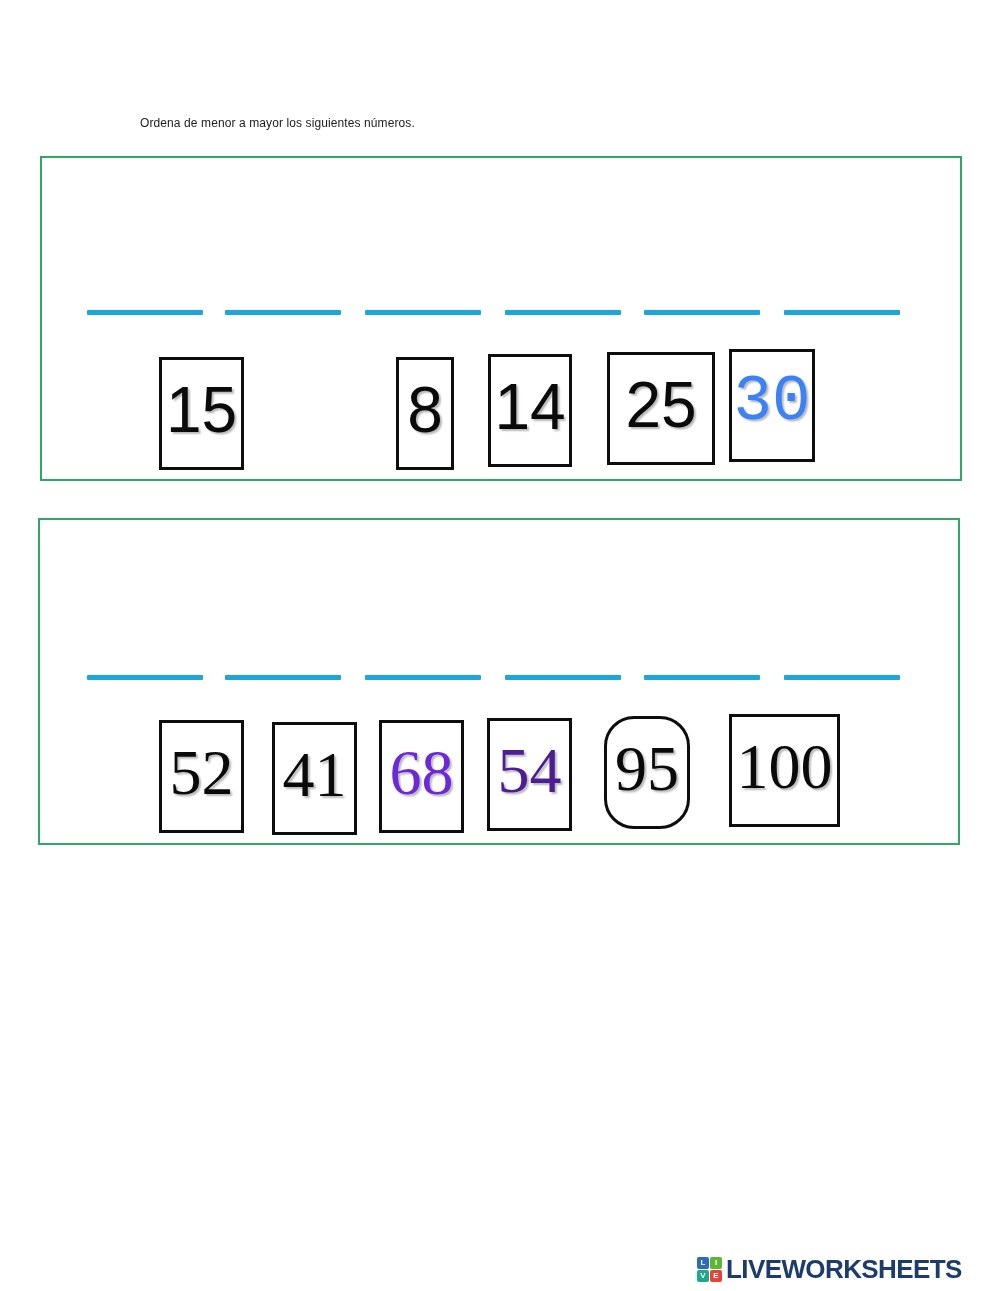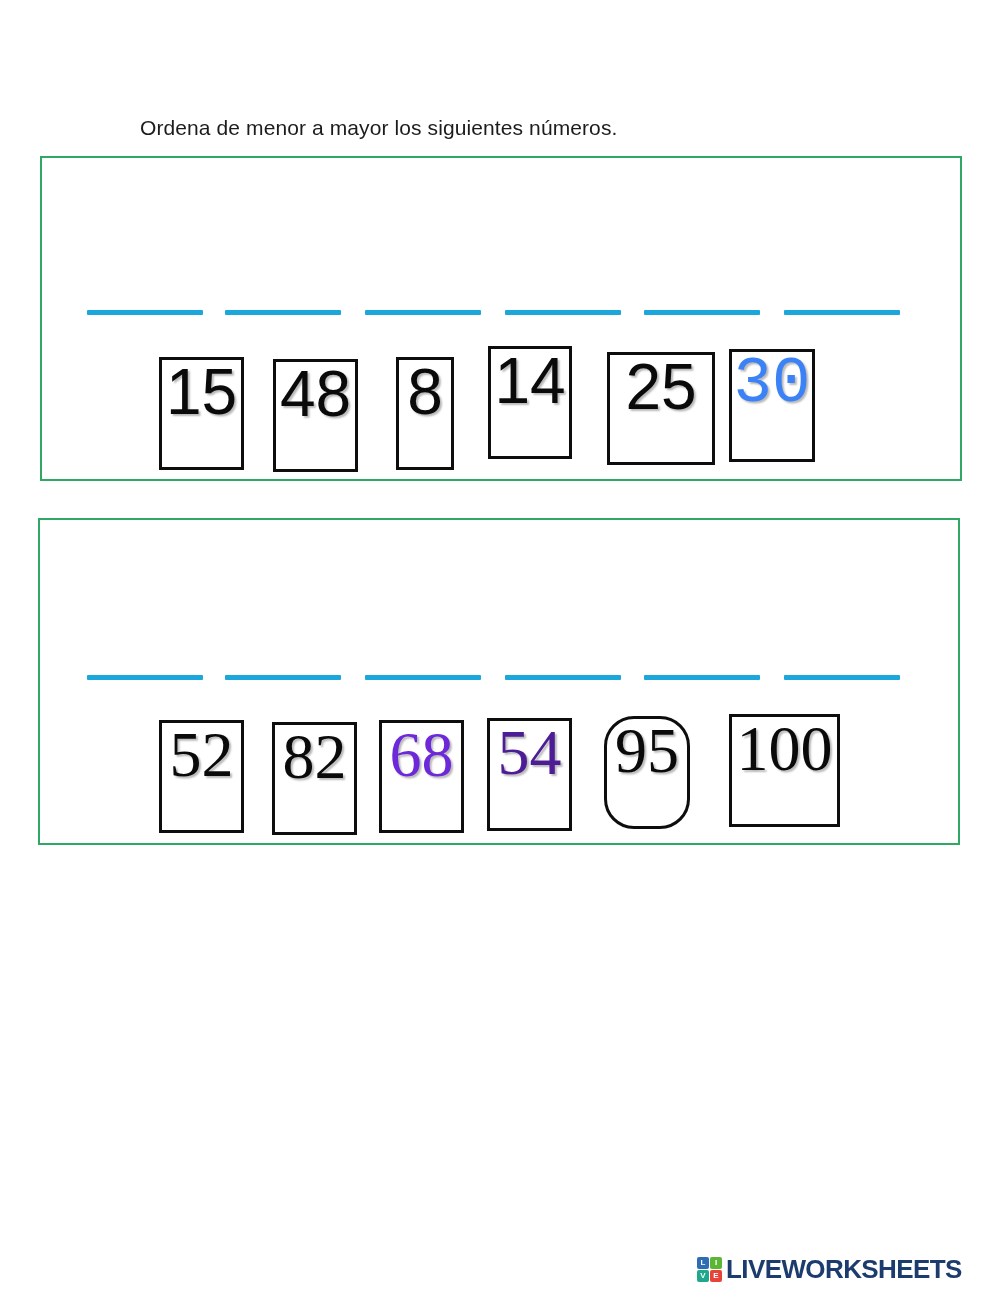--- a/index.html
+++ b/index.html
@@ -9,41 +9,41 @@
     width: 1000px;
     height: 1291px;
     background: #ffffff;
     font-family: "Liberation Sans", sans-serif;
     overflow: hidden;
   }
   .title {
     position: absolute;
     left: 140px;
     top: 116px;
-    font-size: 21px;
+    font-size: 12px;
     color: #1c1c1c;
     letter-spacing: 0.1px;
   }
   .exercise-box {
     position: absolute;
     border: 2px solid #2fa866;
     background: #ffffff;
   }
   .blank-line {
     position: absolute;
     height: 5px;
     border-radius: 1px;
   }
   .number-card {
     position: absolute;
     height: 113px;
     border: 3px solid #0d0d0d;
     background: #ffffff;
     display: flex;
-    align-items: flex-start;
+    align-items: center;
     justify-content: center;
     padding-bottom: 8px;
     cursor: grab;
   }
   .number-card span {
     font-size: 64px;
     line-height: 1;
     color: #0a0a0a;
     text-shadow: 2px 2px 2px rgba(0,0,0,0.28);
     white-space: nowrap;
@@ -93,48 +93,45 @@
   <div class="exercise-box" style="left: 40px; top: 156px; width: 922px; height: 325px; border-color: rgb(47, 168, 102);">
       <div class="blank-line" style="left: 45px; top: 152px; width: 116px; background: rgb(27, 167, 220);"></div>
       <div class="blank-line" style="left: 183px; top: 152px; width: 116px; background: rgb(27, 167, 220);"></div>
       <div class="blank-line" style="left: 323px; top: 152px; width: 116px; background: rgb(27, 167, 220);"></div>
       <div class="blank-line" style="left: 463px; top: 152px; width: 116px; background: rgb(27, 167, 220);"></div>
       <div class="blank-line" style="left: 602px; top: 152px; width: 116px; background: rgb(27, 167, 220);"></div>
       <div class="blank-line" style="left: 742px; top: 152px; width: 116px; background: rgb(27, 167, 220);"></div>
       <div class="number-card" style="left: 117px; top: 199px; width: 85px; border-color: rgb(13, 13, 13);">
         <span style="color: rgb(10, 10, 10);">15</span>
       </div>
-      <div class="number-card" style="left: 231px; top: 201px; width: 85px; border-color: rgb(13, 13, 13);">
-        <span style="color: rgb(10, 10, 10);">48</span>
-      </div>
       <div class="number-card" style="left: 354px; top: 199px; width: 58px; border-color: rgb(13, 13, 13);">
         <span style="color: rgb(10, 10, 10);">8</span>
       </div>
-      <div class="number-card" style="left: 446px; top: 188px; width: 84px; border-color: rgb(13, 13, 13);">
+      <div class="number-card" style="left: 446px; top: 196px; width: 84px; border-color: rgb(13, 13, 13);">
         <span style="color: rgb(10, 10, 10);">14</span>
       </div>
       <div class="number-card" style="left: 565px; top: 194px; width: 108px; border-color: rgb(13, 13, 13);">
         <span style="color: rgb(10, 10, 10);">25</span>
       </div>
       <div class="number-card" style="left: 687px; top: 191px; width: 86px; border-color: rgb(13, 13, 13);">
         <span style="color: #3b82f6; font-family: Liberation Mono, monospace;">30</span>
       </div>
     </div>
   <div class="exercise-box" style="left: 38px; top: 518px; width: 922px; height: 327px; border-color: rgb(47, 168, 102); font-family: Liberation Serif, serif;">
       <div class="blank-line" style="left: 47px; top: 155px; width: 116px; background: rgb(27, 167, 220);"></div>
       <div class="blank-line" style="left: 185px; top: 155px; width: 116px; background: rgb(27, 167, 220);"></div>
       <div class="blank-line" style="left: 325px; top: 155px; width: 116px; background: rgb(27, 167, 220);"></div>
       <div class="blank-line" style="left: 465px; top: 155px; width: 116px; background: rgb(27, 167, 220);"></div>
       <div class="blank-line" style="left: 604px; top: 155px; width: 116px; background: rgb(27, 167, 220);"></div>
       <div class="blank-line" style="left: 744px; top: 155px; width: 116px; background: rgb(27, 167, 220);"></div>
       <div class="number-card" style="left: 119px; top: 200px; width: 85px; border-color: rgb(13, 13, 13);">
         <span style="color: rgb(10, 10, 10);">52</span>
       </div>
       <div class="number-card" style="left: 232px; top: 202px; width: 85px; border-color: rgb(13, 13, 13);">
-        <span style="color: rgb(10, 10, 10);">82</span>
+        <span style="color: rgb(10, 10, 10);">41</span>
       </div>
       <div class="number-card" style="left: 339px; top: 200px; width: 85px; border-color: rgb(13, 13, 13);">
         <span style="color: #6d28d9;">68</span>
       </div>
       <div class="number-card" style="left: 447px; top: 198px; width: 85px; border-color: rgb(13, 13, 13);">
         <span style="color: #4c1d95;">54</span>
       </div>
       <div class="number-card" style="left: 564px; top: 196px; width: 86px; border-color: rgb(13, 13, 13); border-radius: 30px;">
         <span style="color: rgb(10, 10, 10);">95</span>
       </div>

